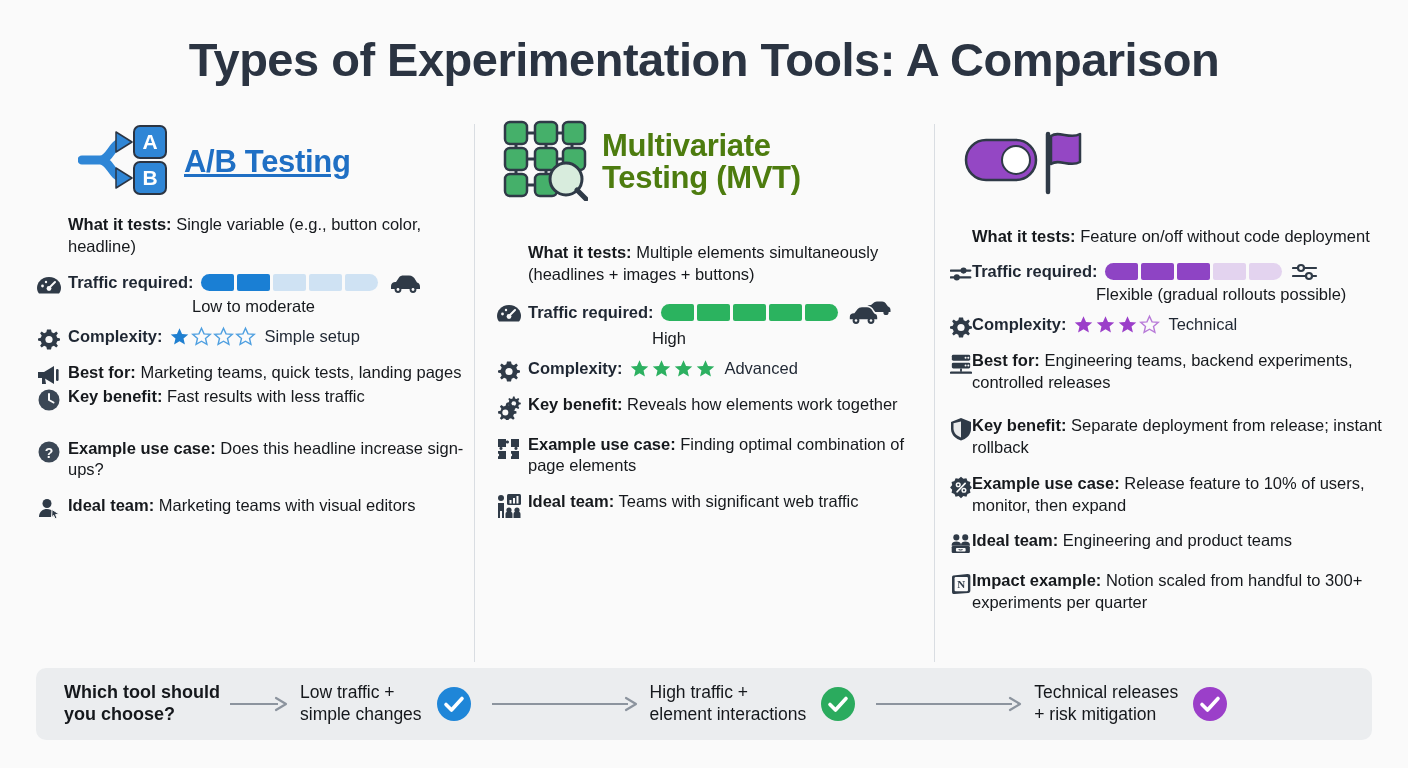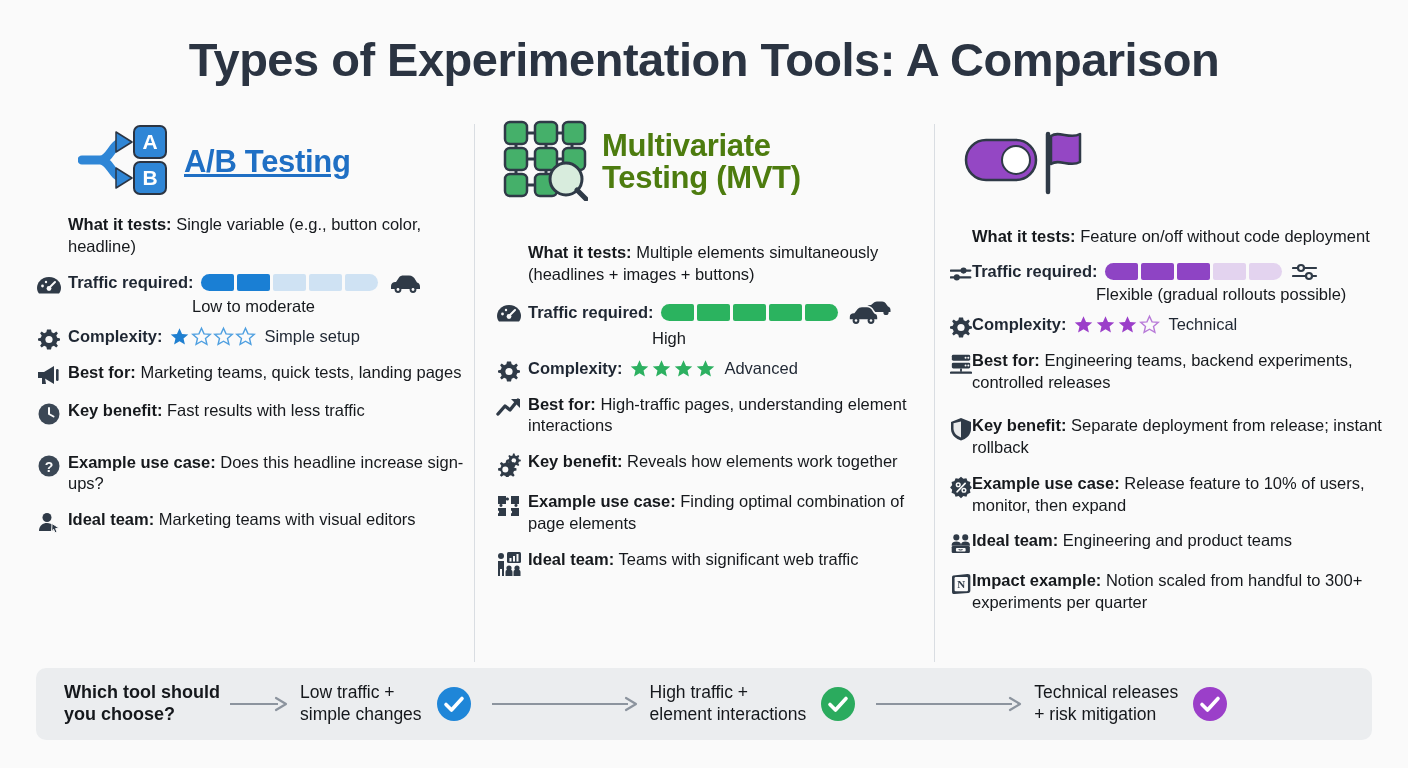--- a/index.html
+++ b/index.html
@@ -187,21 +187,21 @@
                   <path d="M12 2.5 L14.9 9 L22 9.6 L16.6 14.2 L18.2 21 L12 17.4 L5.8 21 L7.4 14.2 L2 9.6 L9.1 9 Z" fill="none" stroke="#4e9fe0" stroke-width="1.6"></path>
                 </svg>
               <svg width="21" height="21" viewBox="0 0 24 24">
                   <path d="M12 2.5 L14.9 9 L22 9.6 L16.6 14.2 L18.2 21 L12 17.4 L5.8 21 L7.4 14.2 L2 9.6 L9.1 9 Z" fill="none" stroke="#4e9fe0" stroke-width="1.6"></path>
                 </svg>
             </span>
             <span class="cx-note">Simple setup</span>
           </div>
         </div>
 
-        <div class="row" style="margin-bottom:14px;">
+        <div class="row" style="">
           <div class="row-ico">
             <svg width="26" height="22" viewBox="0 0 26 22">
               <path d="M2 8 L8 8 L18 2 L18 20 L8 14 L2 14 Z" fill="#2f3a47"></path>
               <rect x="20" y="5" width="2.6" height="12" rx="1.3" fill="#2f3a47"></rect>
               <path d="M6 14 L6 20 L10 20 L9 14 Z" fill="#2f3a47"></path>
             </svg>
           </div>
           <div class="row-txt"><b>Best for:</b><span> Marketing teams, quick tests, landing pages</span></div>
         </div>
 
@@ -339,29 +339,20 @@
                   <path d="M12 2.5 L14.9 9 L22 9.6 L16.6 14.2 L18.2 21 L12 17.4 L5.8 21 L7.4 14.2 L2 9.6 L9.1 9 Z" fill="#2cb060"></path>
                 </svg>
               <svg width="21" height="21" viewBox="0 0 24 24">
                   <path d="M12 2.5 L14.9 9 L22 9.6 L16.6 14.2 L18.2 21 L12 17.4 L5.8 21 L7.4 14.2 L2 9.6 L9.1 9 Z" fill="#2cb060"></path>
                 </svg>
             </span>
             <span class="cx-note">Advanced</span>
           </div>
         </div>
 
-        <div class="row" style="margin-bottom:14px;">
-          <div class="row-ico">
-            <svg width="26" height="22" viewBox="0 0 26 22">
-              <path d="M2 18 L9 10 L14 14 L22 4" stroke="#2f3a47" stroke-width="3.4" fill="none" stroke-linecap="round" stroke-linejoin="round"></path>
-              <path d="M15 3 L24 3 L24 12 Z" fill="#2f3a47"></path>
-            </svg>
-          </div>
-          <div class="row-txt"><b>Best for:</b><span> High-traffic pages, understanding element interactions</span></div>
-        </div>
 
         <div class="row" style="margin-bottom:14px;">
           <div class="row-ico">
             <svg width="26" height="24" viewBox="0 0 26 24">
               <path d="M19 0.5 L20.6 0.5 L21 2.4 L22.6 3 L24.2 2 L25.3 3.1 L24.3 4.7 L24.9 6.3 L26.8 6.7 L26.8 8.3 L24.9 8.7 L24.3 10.3 L25.3 11.9 L24.2 13 L22.6 12 L21 12.6 L20.6 14.5 L19 14.5 L18.6 12.6 L17 12 L15.4 13 L14.3 11.9 L15.3 10.3 L14.7 8.7 L12.8 8.3 L12.8 6.7 L14.7 6.3 L15.3 4.7 L14.3 3.1 L15.4 2 L17 3 L18.6 2.4 Z" fill="#2f3a47" transform="translate(-2,0)"></path>
               <circle cx="17.8" cy="7.5" r="2.3" fill="#fafafa"></circle>
               <path d="M8 6 L10.6 6 L11.3 9 L13.8 10 L16.5 8.2 L18.3 10 L16.5 12.7 L17.5 15.2 L20.5 15.9 L20.5 18.5 L17.5 19.2 L16.5 21.7 L18.3 24.4 L16.5 26.2 L13.8 24.4 L11.3 25.4 L10.6 28.4 L8 28.4 L7.3 25.4 L4.8 24.4 L2.1 26.2 L0.3 24.4 L2.1 21.7 L1.1 19.2 L-1.9 18.5 L-1.9 15.9 L1.1 15.2 L2.1 12.7 L0.3 10 L2.1 8.2 L4.8 10 L7.3 9 Z" fill="#2f3a47" transform="translate(2,-1) scale(0.82) translate(2,4)"></path>
               <circle cx="9.3" cy="16.4" r="3" fill="#fafafa"></circle>
             </svg>
           </div>

